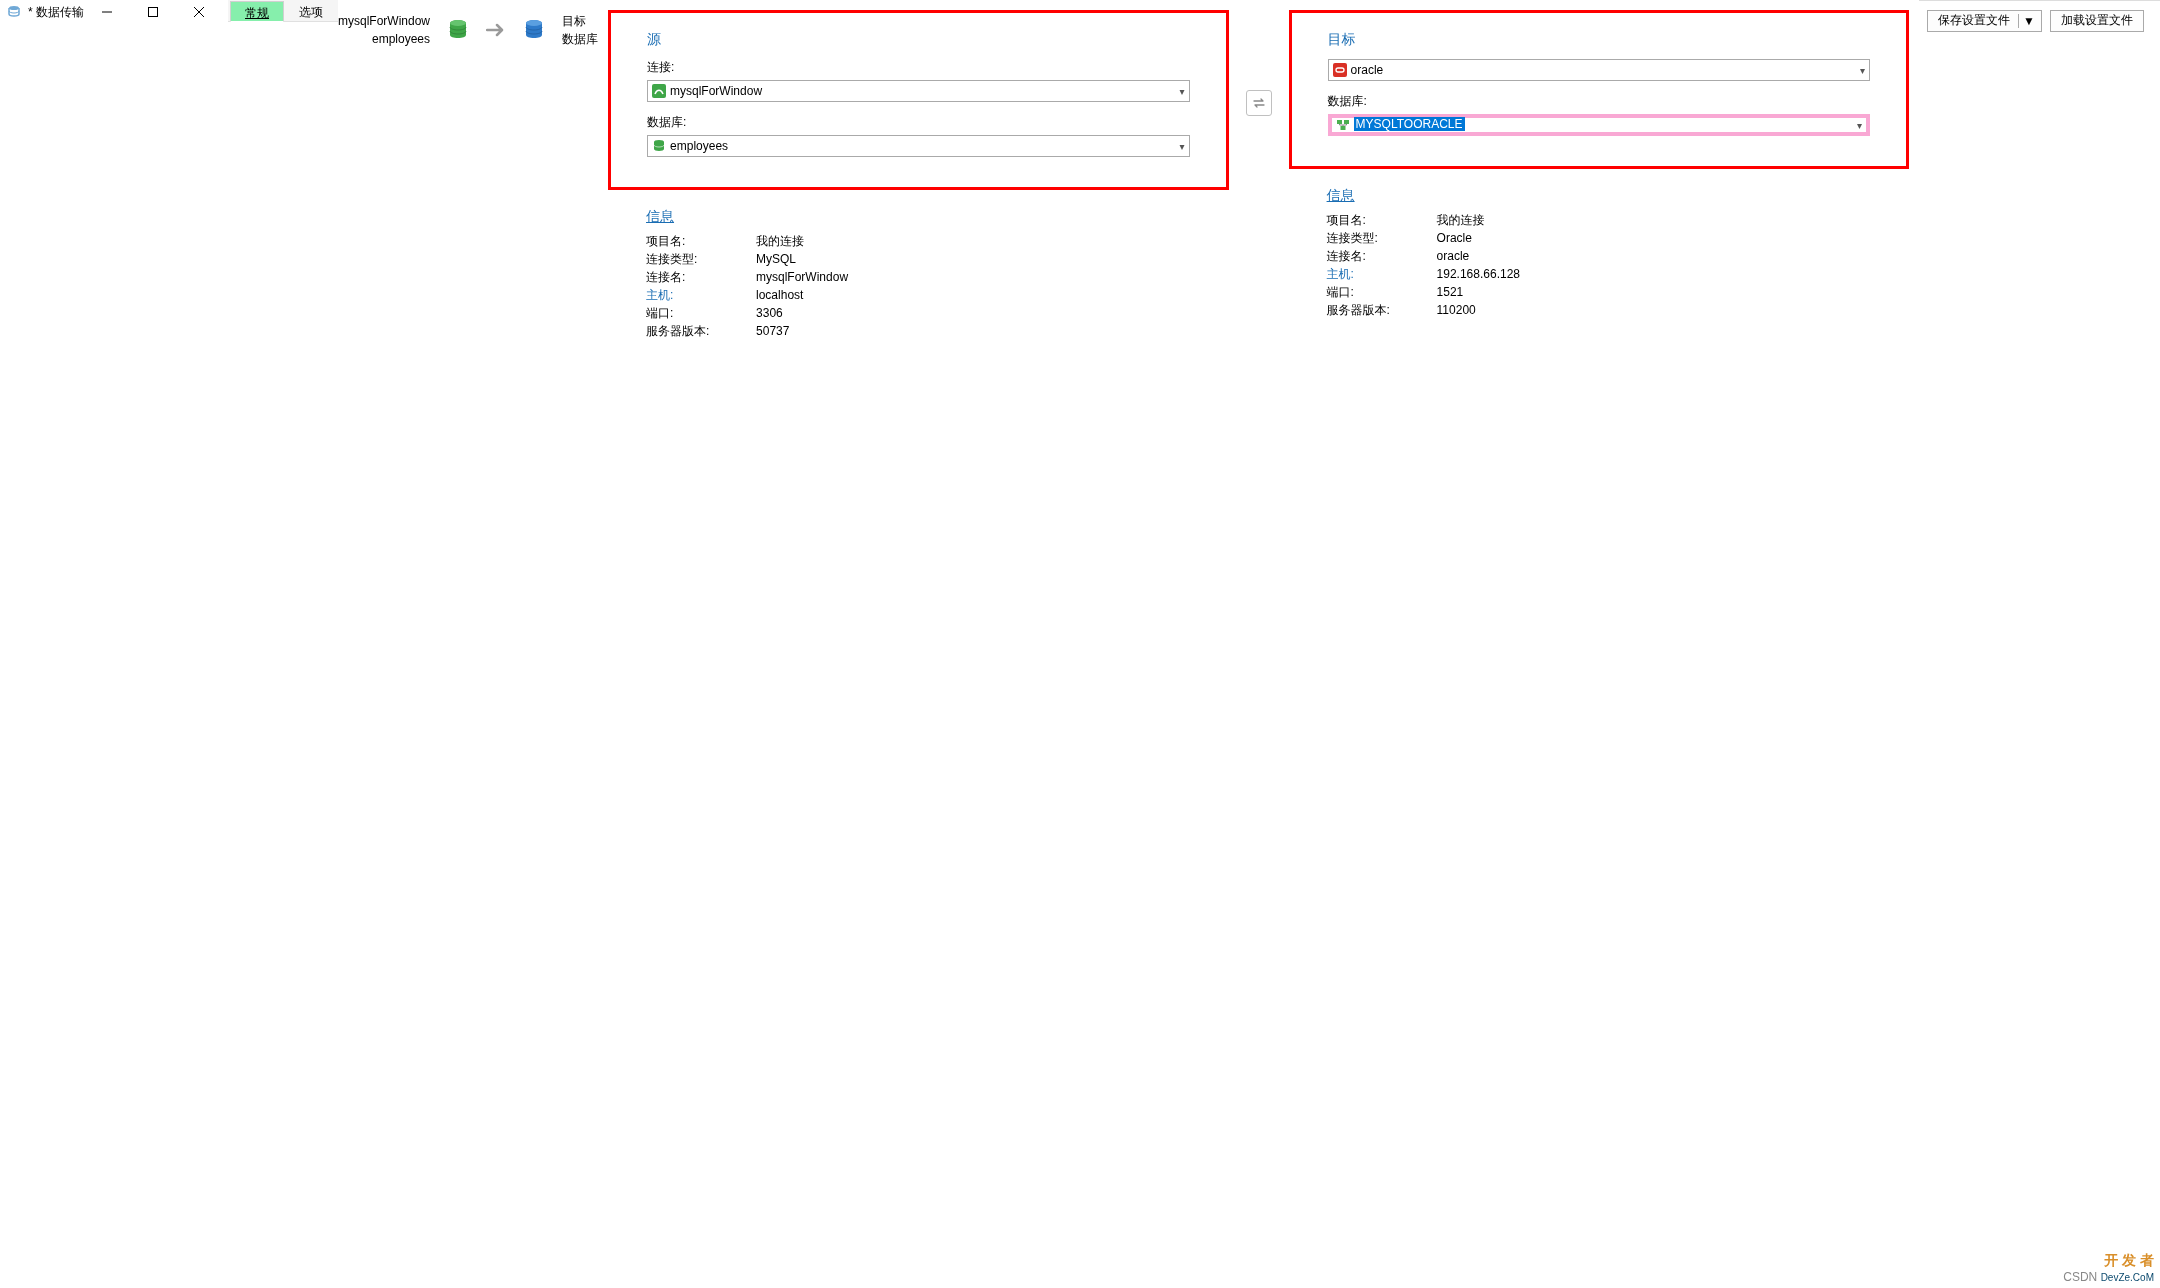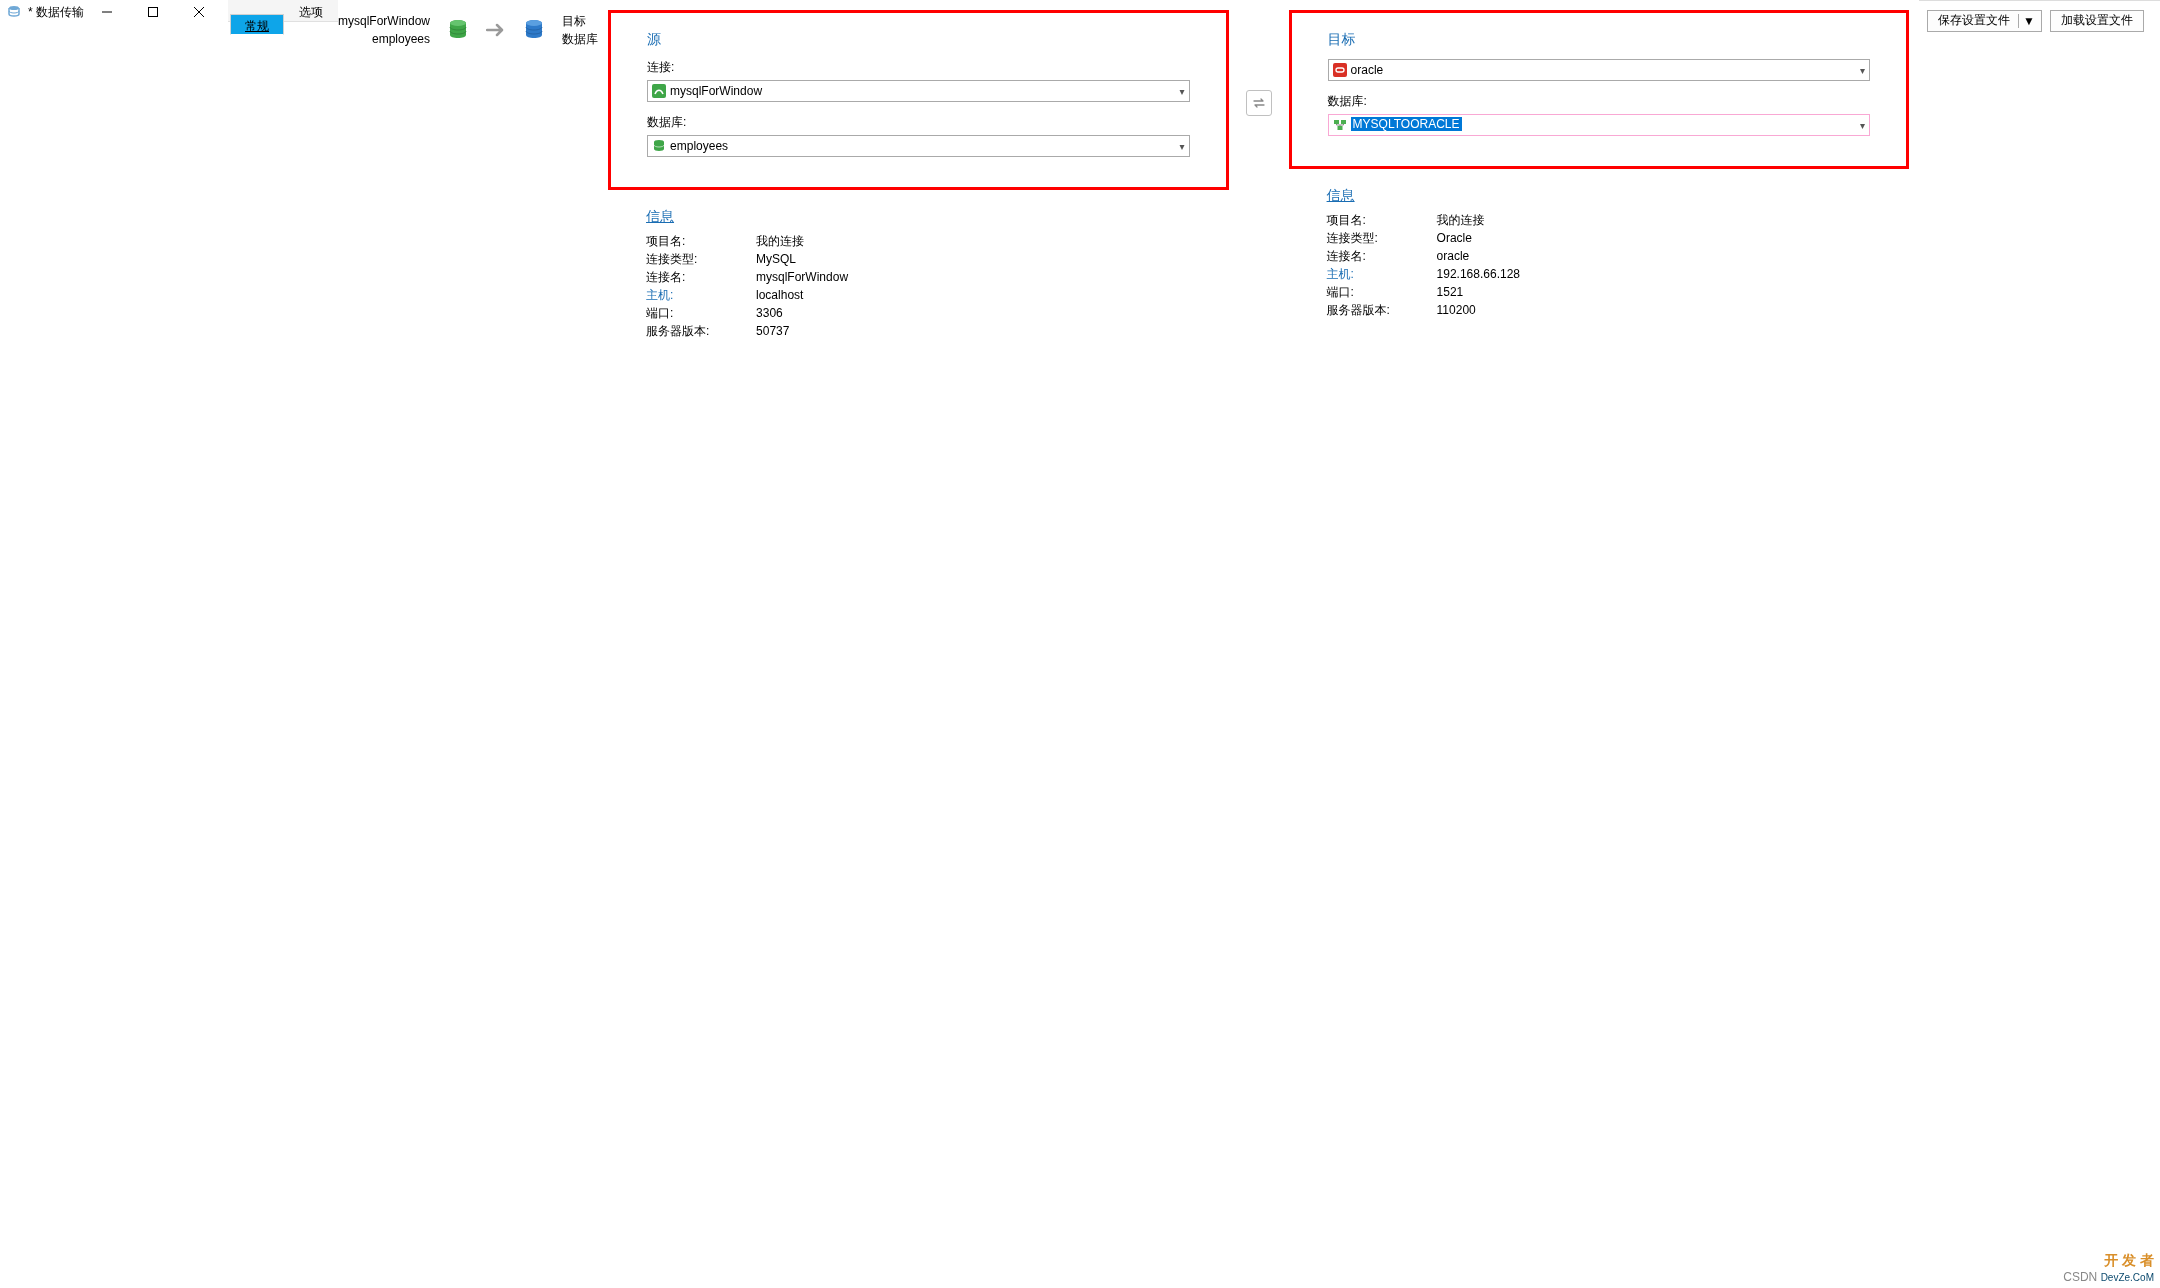--- a/index.html
+++ b/index.html
@@ -9,41 +9,41 @@
 
 .title-bar { display: flex; align-items: center; height: 24px; padding: 0 6px; background: #fff; }
 .title-bar .app-icon { width: 16px; height: 16px; margin-right: 6px; display:flex; align-items:center; justify-content:center; }
 .title-bar .title-text { flex: 0 0 auto; color:#000; font-size:12px; }
 .title-bar .spacer { flex: 1; }
 .title-bar .win-btn { width: 46px; height: 24px; display:flex; align-items:center; justify-content:center; cursor:default; }
 
 
 .tabs { display:flex; height: 22px; background:#f5f5f5; border-bottom:1px solid #e0e0e0; padding-left:2px; }
 .tab { padding: 3px 14px; font-size:12px; border:1px solid transparent; cursor:default; }
-.tab.active { background:#0ea5e9; border:1px solid #d0d0d0; border-bottom:1px solid #fff; position:relative; top:14px;text-decoration:underline; }
+.tab.active { background:#86efac; border:1px solid #d0d0d0; border-bottom:1px solid #fff; position:relative; top:1px;text-decoration:underline; }
 
 
 .header-flow { display:flex; align-items:center; justify-content:center; height: 60px; gap: 18px; padding: 12px 0; }
 .header-flow .col-text { text-align: right; line-height: 18px; }
 .header-flow .col-text.left-align { text-align:left; }
 .header-flow .col-text div { font-size:12px; }
 .db-cyl { width:20px; height:22px; }
 .arrow-right { color:#999; font-size:18px; }
 
 
 .main { flex:1; display:flex; padding: 10px 0 0 0; }
 .pane { flex:1; padding: 0 8px; display:flex; flex-direction:column; }
 .pane-inner { border: 3px solid red; padding: 18px 36px 30px 36px; margin: 0 2px 14px 2px; }
 .swap-col { width: 40px; display:flex; flex-direction:column; align-items:center; padding-top: 80px; }
 .swap-btn { width:26px; height:26px; border:1px solid #c0c0c0; border-radius:3px; display:flex; align-items:center; justify-content:center; color:#888; cursor:default; background:#fff; }
 
 .section-title { color:#1a6db3; font-size:14px; margin-bottom:10px; }
 .field-label { font-size:12px; margin-bottom:4px; display:block; color:#000; }
 .combo { display:flex; align-items:center; border:1px solid #aaa; height:22px; padding:0 4px; position:relative; background:#fff; }
-.combo.focus { border:1px solid #f9a8d4; }
+.combo.focus { border:4px solid #f9a8d4; }
 .combo .ico { width:14px; height:14px; display:flex; align-items:center; justify-content:center; margin-right:4px; }
 .combo .val { flex:1; font-size:12px; white-space:nowrap; overflow:hidden; }
 .combo .val.sel { background:#0078d7; color:#fff; padding: 0 2px; display:inline-block; }
 .combo .chev { color:#555; font-size:10px; margin-left:4px; }
 .field-gap { height: 12px; }
 
 .radio-row { display:flex; gap: 120px; margin-bottom:6px; align-items:center; }
 .radio-item { display:flex; align-items:center; gap:4px; font-size:12px; }
 .radio-dot { width:13px; height:13px; border-radius:50%; border:1px solid #666; display:flex; align-items:center; justify-content:center; }
 .radio-dot.on::after { content:""; width:7px; height:7px; border-radius:50%; background:#0078d7; }

